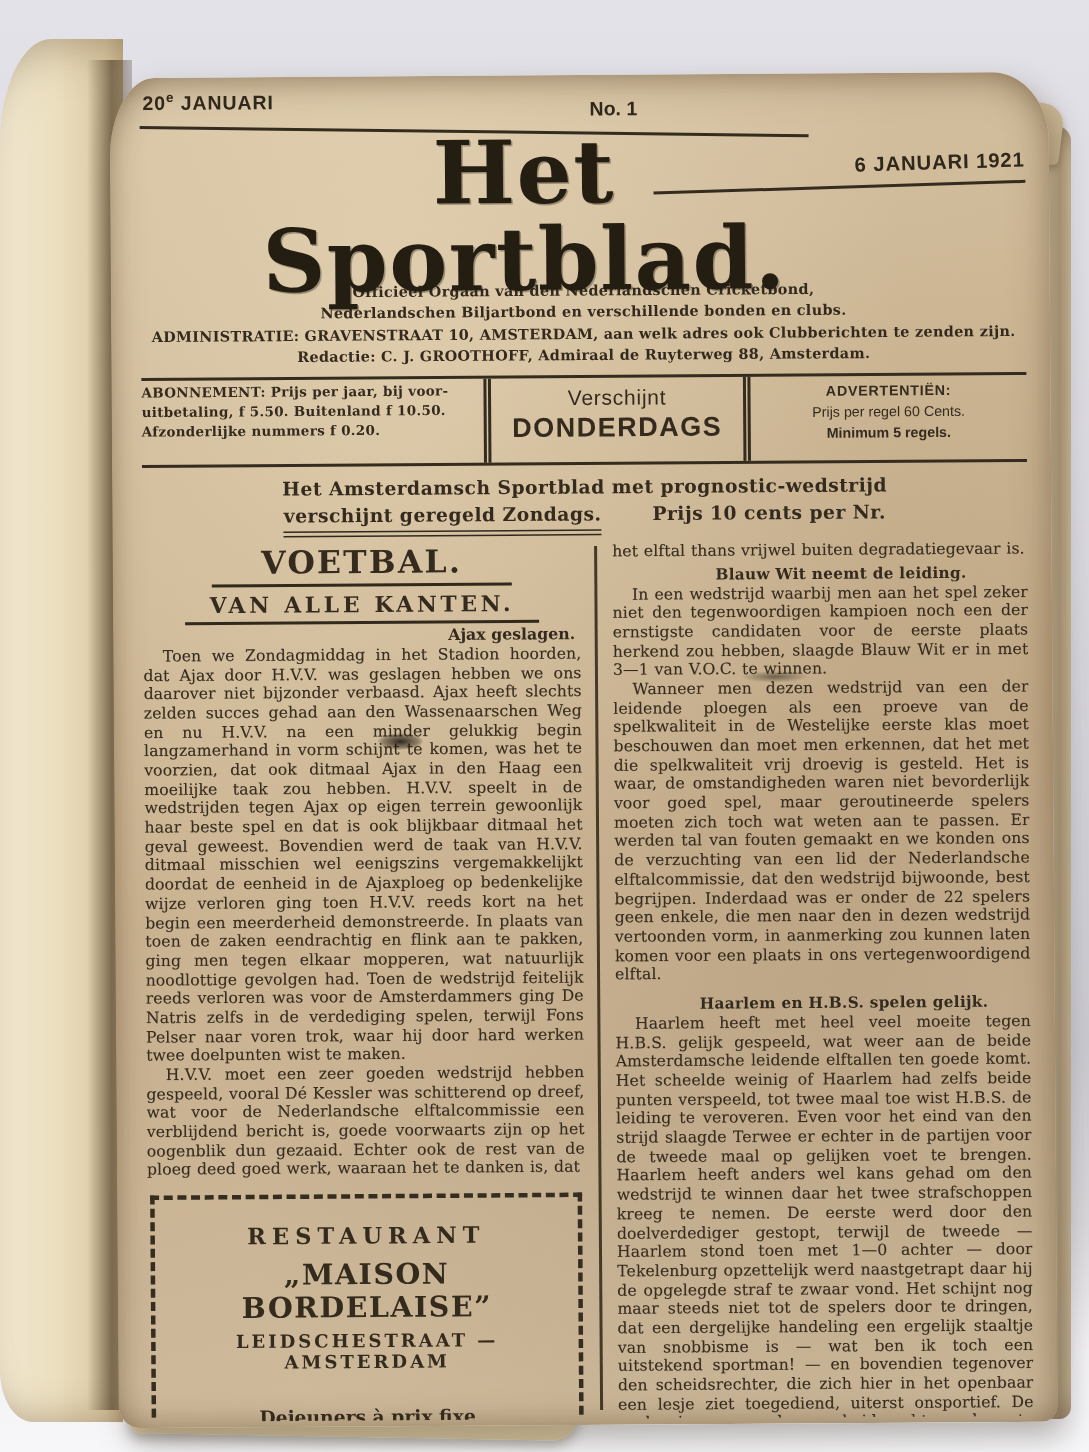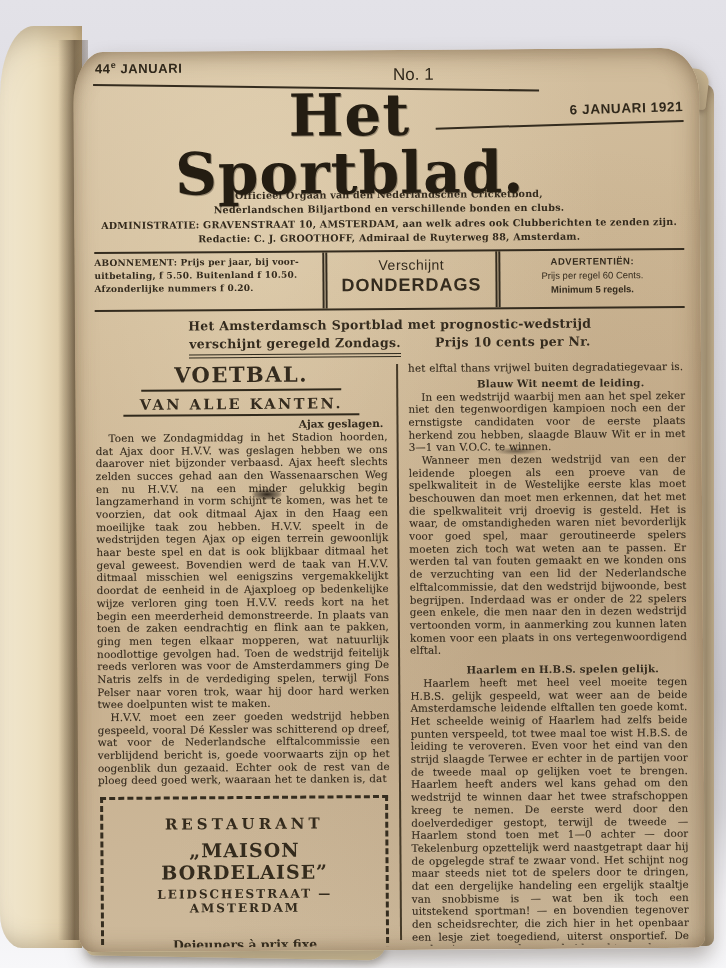--- a/index.html
+++ b/index.html
@@ -47,21 +47,21 @@
   .content{position:absolute;left:20px;top:6px;right:16px;bottom:4px;}
   .ink{color:#30281b;}
   
   .masthead-area{position:relative;height:130px;}
   .jaargang{position:absolute;top:2px;left:2px;font-family:"Liberation Sans",sans-serif;
     font-weight:bold;font-size:13px;letter-spacing:.6px;}
   .jaargang sup{font-size:9px;}
   .rule-long{position:absolute;top:26px;left:0;width:446px;height:2px;background:#342c1f;
     transform:rotate(1.1deg);transform-origin:left center;}
   .issue-no{position:absolute;top:9px;left:300px;font-family:"Liberation Sans",sans-serif;
-    font-weight:normal;font-size:17px;}
+    font-weight:bold;font-size:13px;}
   .date-box{position:absolute;top:48px;right:0;width:248px;text-align:right;
     font-family:"Liberation Sans",sans-serif;font-weight:bold;font-size:13.5px;letter-spacing:.6px;
     border-bottom:2.5px solid #342c1f;padding-bottom:6px;transform:rotate(-1.4deg);}
   .masthead-title{position:absolute;top:30px;left:16px;width:480px;text-align:center;
     font-size:58px;font-weight:bold;letter-spacing:1px;line-height:1;
     color:#241d12;text-shadow:1px 1px 0 rgba(36,29,18,.35);}
   
   .subtitle{margin-top:2px;text-align:center;font-size:9.6px;font-weight:bold;line-height:1.5;
     letter-spacing:.2px;color:#332a1d;}
   .rule-full{height:2px;background:#342c1f;margin-top:4px;}
@@ -115,21 +115,21 @@
 <div class="left-book-page"></div>
 <div class="bottom-pages-edge"></div>
 <div class="page-edge-stack"></div>
 <div class="fold-corner"></div>
 <div class="gutter-shadow"></div>
 
 <div class="page">
   <div class="content">
 
     <div class="masthead-area">
-      <div class="jaargang ink"><span>44</span><sup>e</sup><span> JANUARI</span></div>
+      <div class="jaargang ink"><span>20</span><sup>e</sup><span> JANUARI</span></div>
       <div class="rule-long"></div>
       <div class="issue-no ink">No. 1</div>
       <div class="masthead-title">Het Sportblad.</div>
       <div class="date-box ink">6 JANUARI 1921</div>
     </div>
 
     <div class="subtitle">
       <div>Officieel Orgaan van den Nederlandschen Cricketbond,</div>
       <div>Nederlandschen Biljartbond en verschillende bonden en clubs.</div>
       <div>ADMINISTRATIE: GRAVENSTRAAT 10, AMSTERDAM, aan welk adres ook Clubberichten te zenden zijn.</div>

